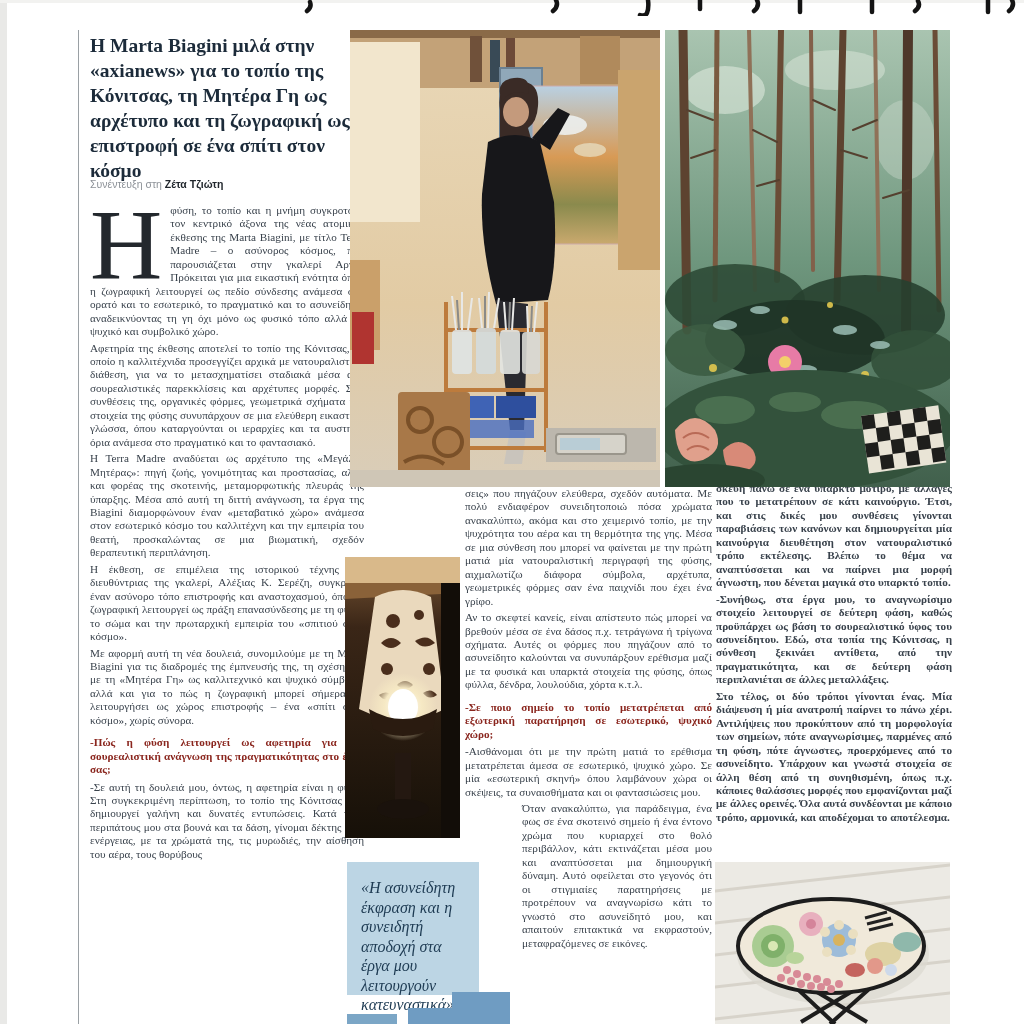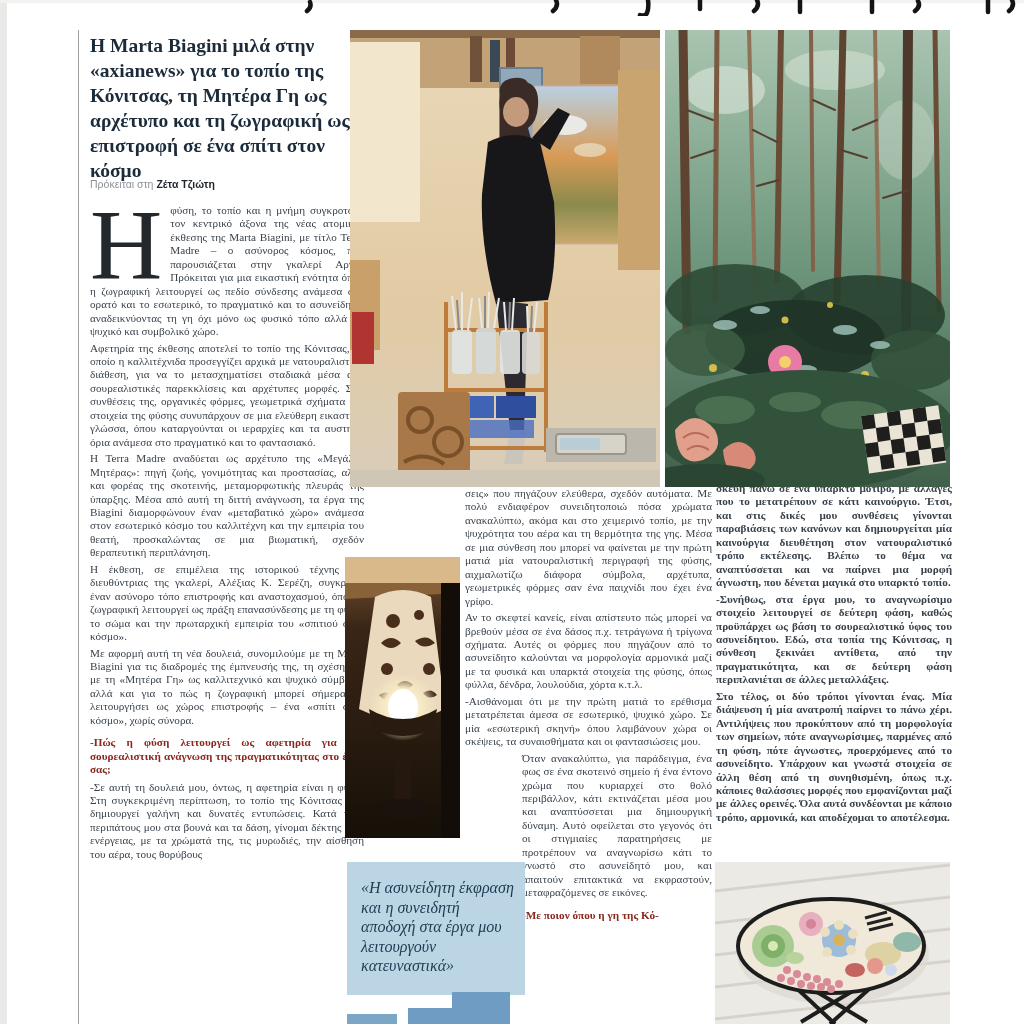--- a/index.html
+++ b/index.html
@@ -47,21 +47,21 @@
   
   .fig{position:absolute;overflow:hidden;}
   .fig-studio{left:350px;top:30px;width:310px;height:457px;}
   .fig-forest{left:665px;top:30px;width:285px;height:457px;}
   .fig-lamp{left:345px;top:557px;width:115px;height:281px;}
   .fig-table{left:715px;top:862px;width:235px;height:162px;}
   .fig svg{display:block;}
 
   
   .pullquote{
-    position:absolute;left:347px;top:862px;width:178px;height:133px;
+    position:absolute;left:347px;top:862px;width:132px;height:133px;
     background:#bcd5e4;padding:16px 10px 10px 14px;box-sizing:border-box;
     font-style:italic;font-size:16px;line-height:1.22;color:#1d3a52;
   }
   .quote-tail-a{position:absolute;left:452px;top:992px;width:58px;height:16px;background:#6f9cc2;}
   .quote-tail-b{position:absolute;left:408px;top:1008px;width:102px;height:16px;background:#6f9cc2;}
   .quote-tail-c{position:absolute;left:347px;top:1014px;width:50px;height:10px;background:#7ba6c6;}
 </style>
 </head>
 <body>
 
@@ -83,35 +83,36 @@
       <path d="M1012 0 q3 6 -3 11"></path>
     </g>
   </svg>
 </div>
 
 <div class="col-rule"></div>
 
 <div class="lede">Η Marta Biagini μιλά στην «axianews» για το τοπίο της Κόνιτσας, τη Μητέρα Γη ως αρχέτυπο και τη ζωγραφική ως επιστροφή σε ένα σπίτι στον κόσμο</div>
 
 <div class="byline">
-  <span>Πρόκειται στη </span><b>Ζέτα Τζιώτη</b>
+  <span>Συνέντευξη στη </span><b>Ζέτα Τζιώτη</b>
 </div>
 
 <div class="col col-left">
     <p class="body"><span class="dropcap">Η</span>φύση, το τοπίο και η μνήμη συγκροτούν τον κεντρικό άξονα της νέας ατομικής έκθεσης της Marta Biagini, με τίτλο Terra Madre – ο ασύνορος κόσμος, που παρουσιάζεται στην γκαλερί Αργώ. Πρόκειται για μια εικαστική ενότητα όπου η ζωγραφική λειτουργεί ως πεδίο σύνδεσης ανάμεσα στο ορατό και το εσωτερικό, το πραγματικό και το ασυνείδητο, αναδεικνύοντας τη γη όχι μόνο ως φυσικό τόπο αλλά ως ψυχικό και συμβολικό χώρο.</p>
     <p class="body">Αφετηρία της έκθεσης αποτελεί το τοπίο της Κόνιτσας, το οποίο η καλλιτέχνιδα προσεγγίζει αρχικά με νατουραλιστική διάθεση, για να το μετασχηματίσει σταδιακά μέσα από σουρεαλιστικές παρεκκλίσεις και αρχέτυπες μορφές. Στις συνθέσεις της, οργανικές φόρμες, γεωμετρικά σχήματα και στοιχεία της φύσης συνυπάρχουν σε μια ελεύθερη εικαστική γλώσσα, όπου καταργούνται οι ιεραρχίες και τα αυστηρά όρια ανάμεσα στο πραγματικό και το φαντασιακό.</p>
     <p class="body">Η Terra Madre αναδύεται ως αρχέτυπο της «Μεγάλης Μητέρας»: πηγή ζωής, γονιμότητας και προστασίας, αλλά και φορέας της σκοτεινής, μεταμορφωτικής πλευράς της ύπαρξης. Μέσα από αυτή τη διττή ανάγνωση, τα έργα της Biagini διαμορφώνουν έναν «μεταβατικό χώρο» ανάμεσα στον εσωτερικό κόσμο του καλλιτέχνη και την εμπειρία του θεατή, προσκαλώντας σε μια βιωματική, σχεδόν θεραπευτική περιπλάνηση.</p>
     <p class="body">Η έκθεση, σε επιμέλεια της ιστορικού τέχνης και διευθύντριας της γκαλερί, Αλέξιας Κ. Σερέζη, συγκροτεί έναν ασύνορο τόπο επιστροφής και αναστοχασμού, όπου η ζωγραφική λειτουργεί ως πράξη επανασύνδεσης με τη φύση, το σώμα και την πρωταρχική εμπειρία του «σπιτιού στον κόσμο».</p>
     <p class="body">Με αφορμή αυτή τη νέα δουλειά, συνομιλούμε με τη Marta Biagini για τις διαδρομές της έμπνευσής της, τη σχέση της με τη «Μητέρα Γη» ως καλλιτεχνικό και ψυχικό σύμβολο, αλλά και για το πώς η ζωγραφική μπορεί σήμερα να λειτουργήσει ως χώρος επιστροφής – ένα «σπίτι στον κόσμο», χωρίς σύνορα.</p>
     <p class="question">-Πώς η φύση λειτουργεί ως αφετηρία για μια σουρεαλιστική ανάγνωση της πραγματικότητας στο έργο σας;</p>
     <p class="body">-Σε αυτή τη δουλειά μου, όντως, η αφετηρία είναι η φύση. Στη συγκεκριμένη περίπτωση, το τοπίο της Κόνιτσας μου δημιουργεί γαλήνη και δυνατές εντυπώσεις. Κατά τους περιπάτους μου στα βουνά και τα δάση, γίνομαι δέκτης μίας ενέργειας, με τα χρώματά της, τις μυρωδιές, την αίσθηση του αέρα, τους θορύβους</p>
   </div>
 <div class="col col-mid">
     <p class="body">σεις» που πηγάζουν ελεύθερα, σχεδόν αυτόματα. Με πολύ ενδιαφέρον συνειδητοποιώ πόσα χρώματα ανακαλύπτω, ακόμα και στο χειμερινό τοπίο, με την ψυχρότητα του αέρα και τη θερμότητα της γης. Μέσα σε μια σύνθεση που μπορεί να φαίνεται με την πρώτη ματιά μία νατουραλιστική περιγραφή της φύσης, αιχμαλωτίζω διάφορα σύμβολα, αρχέτυπα, γεωμετρικές φόρμες σαν ένα παιχνίδι που έχει ένα γρίφο.</p>
-    <p class="body">Αν το σκεφτεί κανείς, είναι απίστευτο πώς μπορεί να βρεθούν μέσα σε ένα δάσος π.χ. τετράγωνα ή τρίγωνα σχήματα. Αυτές οι φόρμες που πηγάζουν από το ασυνείδητο καλούνται να μορφολογία αρμονικά μαζί με τα φυσικά και υπαρκτά στοιχεία της φύσης, όπως φύλλα, δένδρα, λουλούδια, χόρτα κ.τ.λ.</p>
+    <p class="body">Αν το σκεφτεί κανείς, είναι απίστευτο πώς μπορεί να βρεθούν μέσα σε ένα δάσος π.χ. τετράγωνα ή τρίγωνα σχήματα. Αυτές οι φόρμες που πηγάζουν από το ασυνείδητο καλούνται να συνυπάρξουν ερέθισμα μαζί με τα φυσικά και υπαρκτά στοιχεία της φύσης, όπως φύλλα, δένδρα, λουλούδια, χόρτα κ.τ.λ.</p>
+    <p class="question">-Σε ποιο σημείο το τοπίο μετατρέπεται από εξωτερική παρατήρηση σε εσωτερικό, ψυχικό χώρο;</p>
     <p class="body">-Αισθάνομαι ότι με την πρώτη ματιά το ερέθισμα μετατρέπεται άμεσα σε εσωτερικό, ψυχικό χώρο. Σε μία «εσωτερική σκηνή» όπου λαμβάνουν χώρα οι σκέψεις, τα συναισθήματα και οι φαντασιώσεις μου.</p>
     <p class="body wrap">Όταν ανακαλύπτω, για παράδειγμα, ένα φως σε ένα σκοτεινό σημείο ή ένα έντονο χρώμα που κυριαρχεί στο θολό περιβάλλον, κάτι εκτινάζεται μέσα μου και αναπτύσσεται μια δημιουργική δύναμη. Αυτό οφείλεται στο γεγονός ότι οι στιγμιαίες παρατηρήσεις με προτρέπουν να αναγνωρίσω κάτι το γνωστό στο ασυνείδητό μου, και απαιτούν επιτακτικά να εκφραστούν, μεταφραζόμενες σε εικόνες.</p>
     <p class="question wrap">-Με ποιον όπου η γη της Κό-</p>
   </div>
 <div class="col col-right">
     <p class="body">σκευή πάνω σε ένα υπαρκτό μοτίβο, με αλλαγές που το μετατρέπουν σε κάτι καινούργιο. Έτσι, και στις δικές μου συνθέσεις γίνονται παραβιάσεις των κανόνων και δημιουργείται μία καινούργια διευθέτηση στον νατουραλιστικό τρόπο εκτέλεσης. Βλέπω το θέμα να αναπτύσσεται και να παίρνει μια μορφή άγνωστη, που δένεται μαγικά στο υπαρκτό τοπίο.</p>
     <p class="body">-Συνήθως, στα έργα μου, το αναγνωρίσιμο στοιχείο λειτουργεί σε δεύτερη φάση, καθώς προϋπάρχει ως βάση το σουρεαλιστικό ύφος του ασυνείδητου. Εδώ, στα τοπία της Κόνιτσας, η σύνθεση ξεκινάει αντίθετα, από την πραγματικότητα, και σε δεύτερη φάση περιπλανιέται σε άλλες μεταλλάξεις.</p>
     <p class="body">Στο τέλος, οι δύο τρόποι γίνονται ένας. Μία διάψευση ή μία ανατροπή παίρνει το πάνω χέρι. Αντιλήψεις που προκύπτουν από τη μορφολογία των σημείων, πότε αναγνωρίσιμες, παρμένες από τη φύση, πότε άγνωστες, προερχόμενες από το ασυνείδητο. Υπάρχουν και γνωστά στοιχεία σε άλλη θέση από τη συνηθισμένη, όπως π.χ. κάποιες θαλάσσιες μορφές που εμφανίζονται μαζί με άλλες ορεινές. Όλα αυτά συνδέονται με κάποιο τρόπο, αρμονικά, και αποδέχομαι το αποτέλεσμα.</p>
   </div>
 

